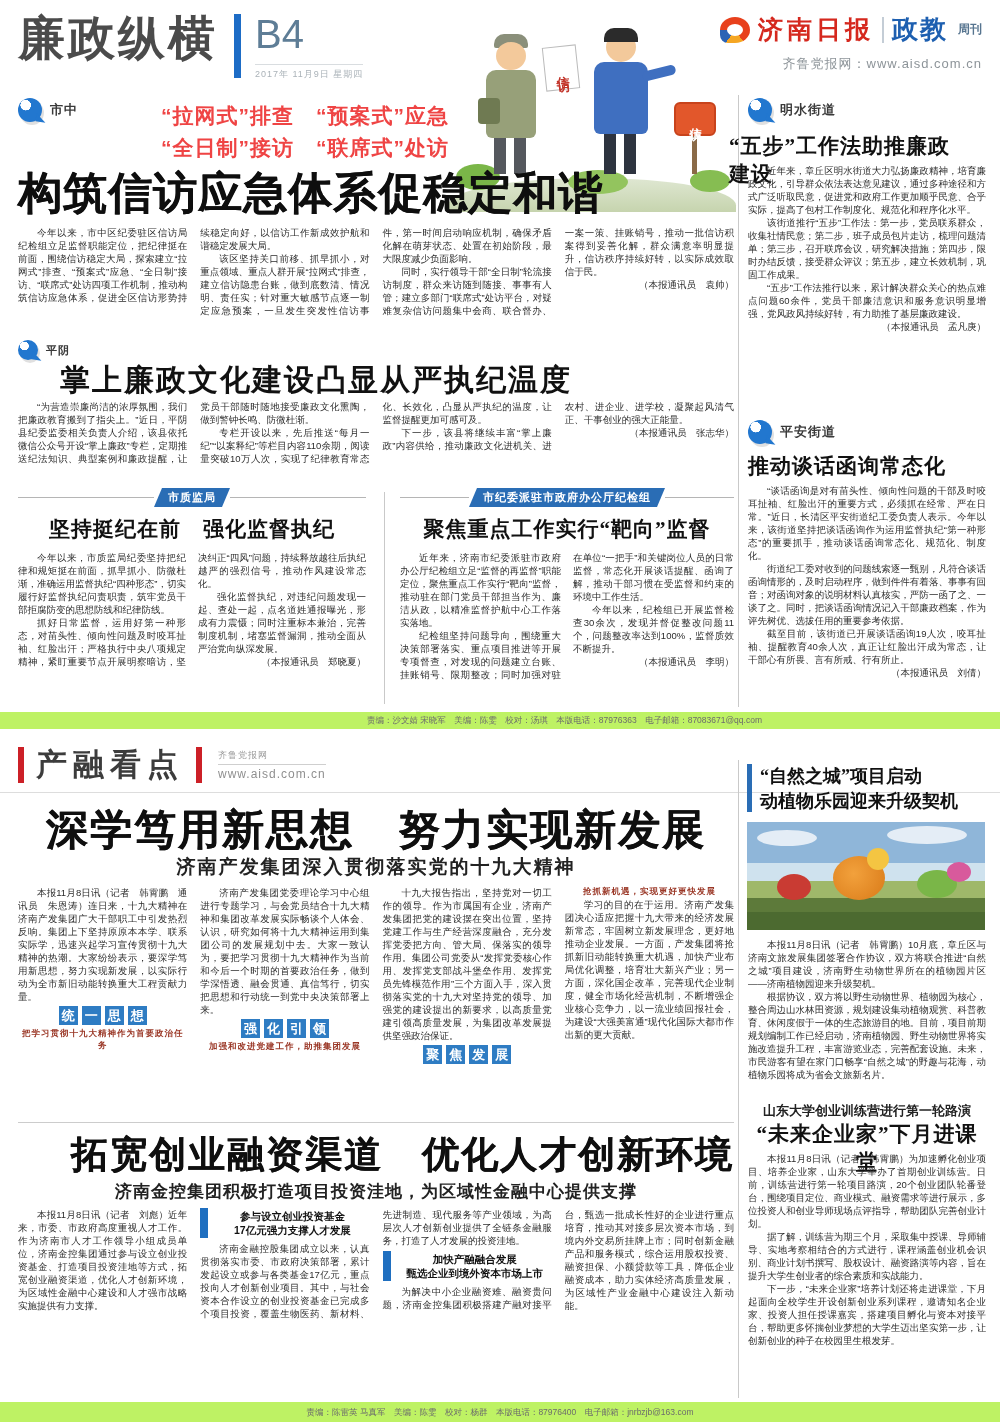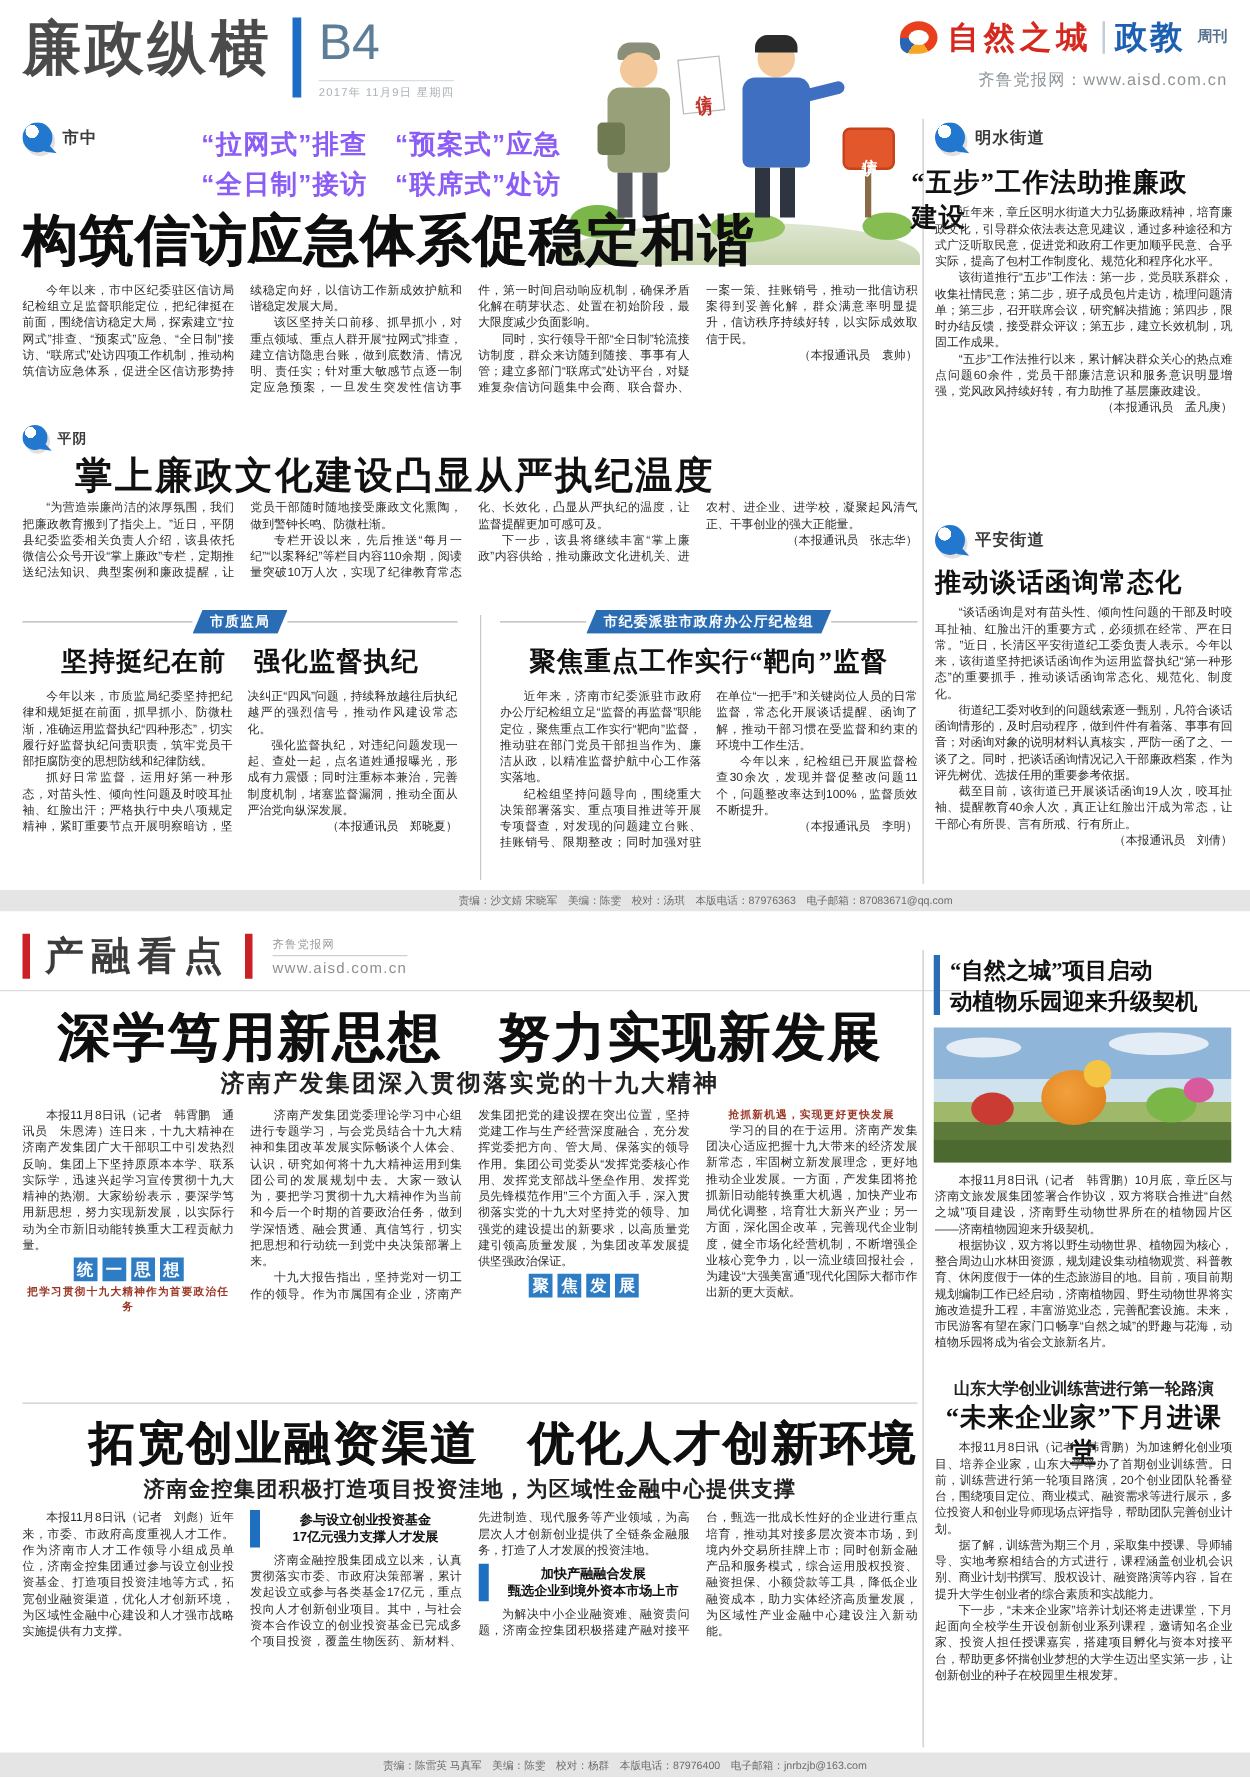--- a/index.html
+++ b/index.html
@@ -41,28 +41,28 @@
   .boxsub { font-size:8.5px; color:#9a3726; text-align:center; font-weight:700; letter-spacing:1px; margin:3px 0 3px; break-inside:avoid; }
   .barhead { display:flex; align-items:center; gap:7px; margin:4px 0 4px; break-inside:avoid; }
   .bluebar { width:8px; height:30px; background:#1f6fc0; flex:0 0 8px; }
   .barlines { flex:1; text-align:center; font-weight:800; font-size:10.5px; line-height:14px; color:#111; }
 
   .taghead { display:flex; align-items:center; }
   .taghead .line { flex:1; height:1px; background:#b5b5b5; }
   .tag { background:#2a6db5; color:#fff; font-size:11px; font-weight:700; padding:2px 14px; letter-spacing:1px; clip-path:polygon(8px 0, 100% 0, calc(100% - 8px) 100%, 0 100%); white-space:nowrap; }
 
   .h-top { font-size:44px; font-weight:900; color:#0e0e0e; letter-spacing:1px; line-height:1.05; text-shadow:0.6px 0 currentColor; }
-  .kicker { font-size:21px; font-weight:800; color:#8b5cf6; line-height:32px; text-align:center; letter-spacing:1px; }
+  .kicker { font-size:21px; font-weight:800; color:#ef4444; line-height:32px; text-align:center; letter-spacing:1px; }
   .h-serif { font-size:30px; font-weight:900; color:#111; letter-spacing:2px; font-family:"Liberation Serif","DejaVu Serif",serif; }
   .h-box { font-size:21px; font-weight:900; text-align:center; color:#111; letter-spacing:1px; font-family:"Liberation Serif","DejaVu Serif",serif; }
   .h-right { font-size:21px; font-weight:900; color:#111; letter-spacing:1px; font-family:"Liberation Serif","DejaVu Serif",serif; }
 
   .vrule { position:absolute; width:1px; background:#c9c9c9; }
 
-  .credit-strip { position:absolute; left:0; width:1000px; height:17px; background:#e5e5e5; font-size:8.5px; color:#6c6c6c; line-height:17px; }
+  .credit-strip { position:absolute; left:0; width:1000px; height:17px; background:#bef264; font-size:8.5px; color:#6c6c6c; line-height:17px; }
 
   
   .sec2-head { position:absolute; left:18px; top:744px; display:flex; align-items:center; gap:12px; }
   .redbar { width:6px; height:36px; background:#cc2027; }
   .sec2-title { font-size:31px; font-weight:900; color:#3c3c3c; letter-spacing:6px; }
   .sec2-site { display:flex; flex-direction:column; margin-left:4px; }
   .sec2-site .lab { font-size:9px; color:#9a9a9a; border-bottom:1px solid #cfcfcf; padding-bottom:2px; margin-bottom:2px; letter-spacing:1px; }
   .sec2-site .url { font-size:12px; color:#8f8f8f; letter-spacing:1px; }
 
   .h-big2 { font-size:42px; font-weight:900; color:#0f0f0f; text-align:center; letter-spacing:2px; text-shadow:0.6px 0 currentColor; }
@@ -102,21 +102,21 @@
     <div class="masthead-title">廉政纵横</div>
     <div class="masthead-bar"></div>
     <div class="pageno-wrap">
       <div class="pageno">B4</div>
       <div class="edition-date">2017年 11月9日 星期四</div>
     </div>
   </div>
   <div class="brand">
     <div class="brand-row">
       <span class="brand-logo"></span>
-      <span class="brand-name">自然之城</span>
+      <span class="brand-name">济南日报</span>
       <span class="brand-sep"></span>
       <span class="brand-section">政教</span>
       <span class="brand-suffix">周刊</span>
     </div>
     <div class="brand-site">齐鲁党报网：www.aisd.com.cn</div>
   </div>
 
   <div class="cartoon">
     <div class="ground"></div>
     <div class="bush" style="left:8px;bottom:22px;width:44px;height:26px;"></div>
@@ -251,20 +251,24 @@
 
   <div style="position:absolute;left:18px;top:802px;width:716px;" class="h-big2">深学笃用新思想　努力实现新发展</div>
   <div style="position:absolute;left:18px;top:854px;width:716px;" class="sub2">济南产发集团深入贯彻落实党的十九大精神</div>
   <div style="position:absolute;left:18px;top:886px;width:716px;height:228px;" class="cols-4">
       <p class="para"><strong>本报11月8日讯（记者　韩霄鹏　通讯员　朱恩涛）</strong>连日来，十九大精神在济南产发集团广大干部职工中引发热烈反响。集团上下坚持原原本本学、联系实际学，迅速兴起学习宣传贯彻十九大精神的热潮。大家纷纷表示，要深学笃用新思想，努力实现新发展，以实际行动为全市新旧动能转换重大工程贡献力量。</p>
       <div>
         <div class="boxhead"><span class="bx">统</span><span class="bx">一</span><span class="bx">思</span><span class="bx">想</span></div>
         <div class="boxsub">把学习贯彻十九大精神作为首要政治任务</div>
       </div>
       <p class="para">济南产发集团党委理论学习中心组进行专题学习，与会党员结合十九大精神和集团改革发展实际畅谈个人体会、认识，研究如何将十九大精神运用到集团公司的发展规划中去。大家一致认为，要把学习贯彻十九大精神作为当前和今后一个时期的首要政治任务，做到学深悟透、融会贯通、真信笃行，切实把思想和行动统一到党中央决策部署上来。</p>
+      <div>
+        <div class="boxhead"><span class="bx">强</span><span class="bx">化</span><span class="bx">引</span><span class="bx">领</span></div>
+        <div class="boxsub">加强和改进党建工作，助推集团发展</div>
+      </div>
       <p class="para">十九大报告指出，坚持党对一切工作的领导。作为市属国有企业，济南产发集团把党的建设摆在突出位置，坚持党建工作与生产经营深度融合，充分发挥党委把方向、管大局、保落实的领导作用。集团公司党委从“发挥党委核心作用、发挥党支部战斗堡垒作用、发挥党员先锋模范作用”三个方面入手，深入贯彻落实党的十九大对坚持党的领导、加强党的建设提出的新要求，以高质量党建引领高质量发展，为集团改革发展提供坚强政治保证。</p>
       <div>
         <div class="boxhead"><span class="bx">聚</span><span class="bx">焦</span><span class="bx">发</span><span class="bx">展</span></div>
         <div class="boxsub">抢抓新机遇，实现更好更快发展</div>
       </div>
       <p class="para">学习的目的在于运用。济南产发集团决心适应把握十九大带来的经济发展新常态，牢固树立新发展理念，更好地推动企业发展。一方面，产发集团将抢抓新旧动能转换重大机遇，加快产业布局优化调整，培育壮大新兴产业；另一方面，深化国企改革，完善现代企业制度，健全市场化经营机制，不断增强企业核心竞争力，以一流业绩回报社会，为建设“大强美富通”现代化国际大都市作出新的更大贡献。</p>
     </div>
 
   <div style="position:absolute;left:18px;top:1122px;width:716px;height:1px;background:#cccccc;"></div>
 

